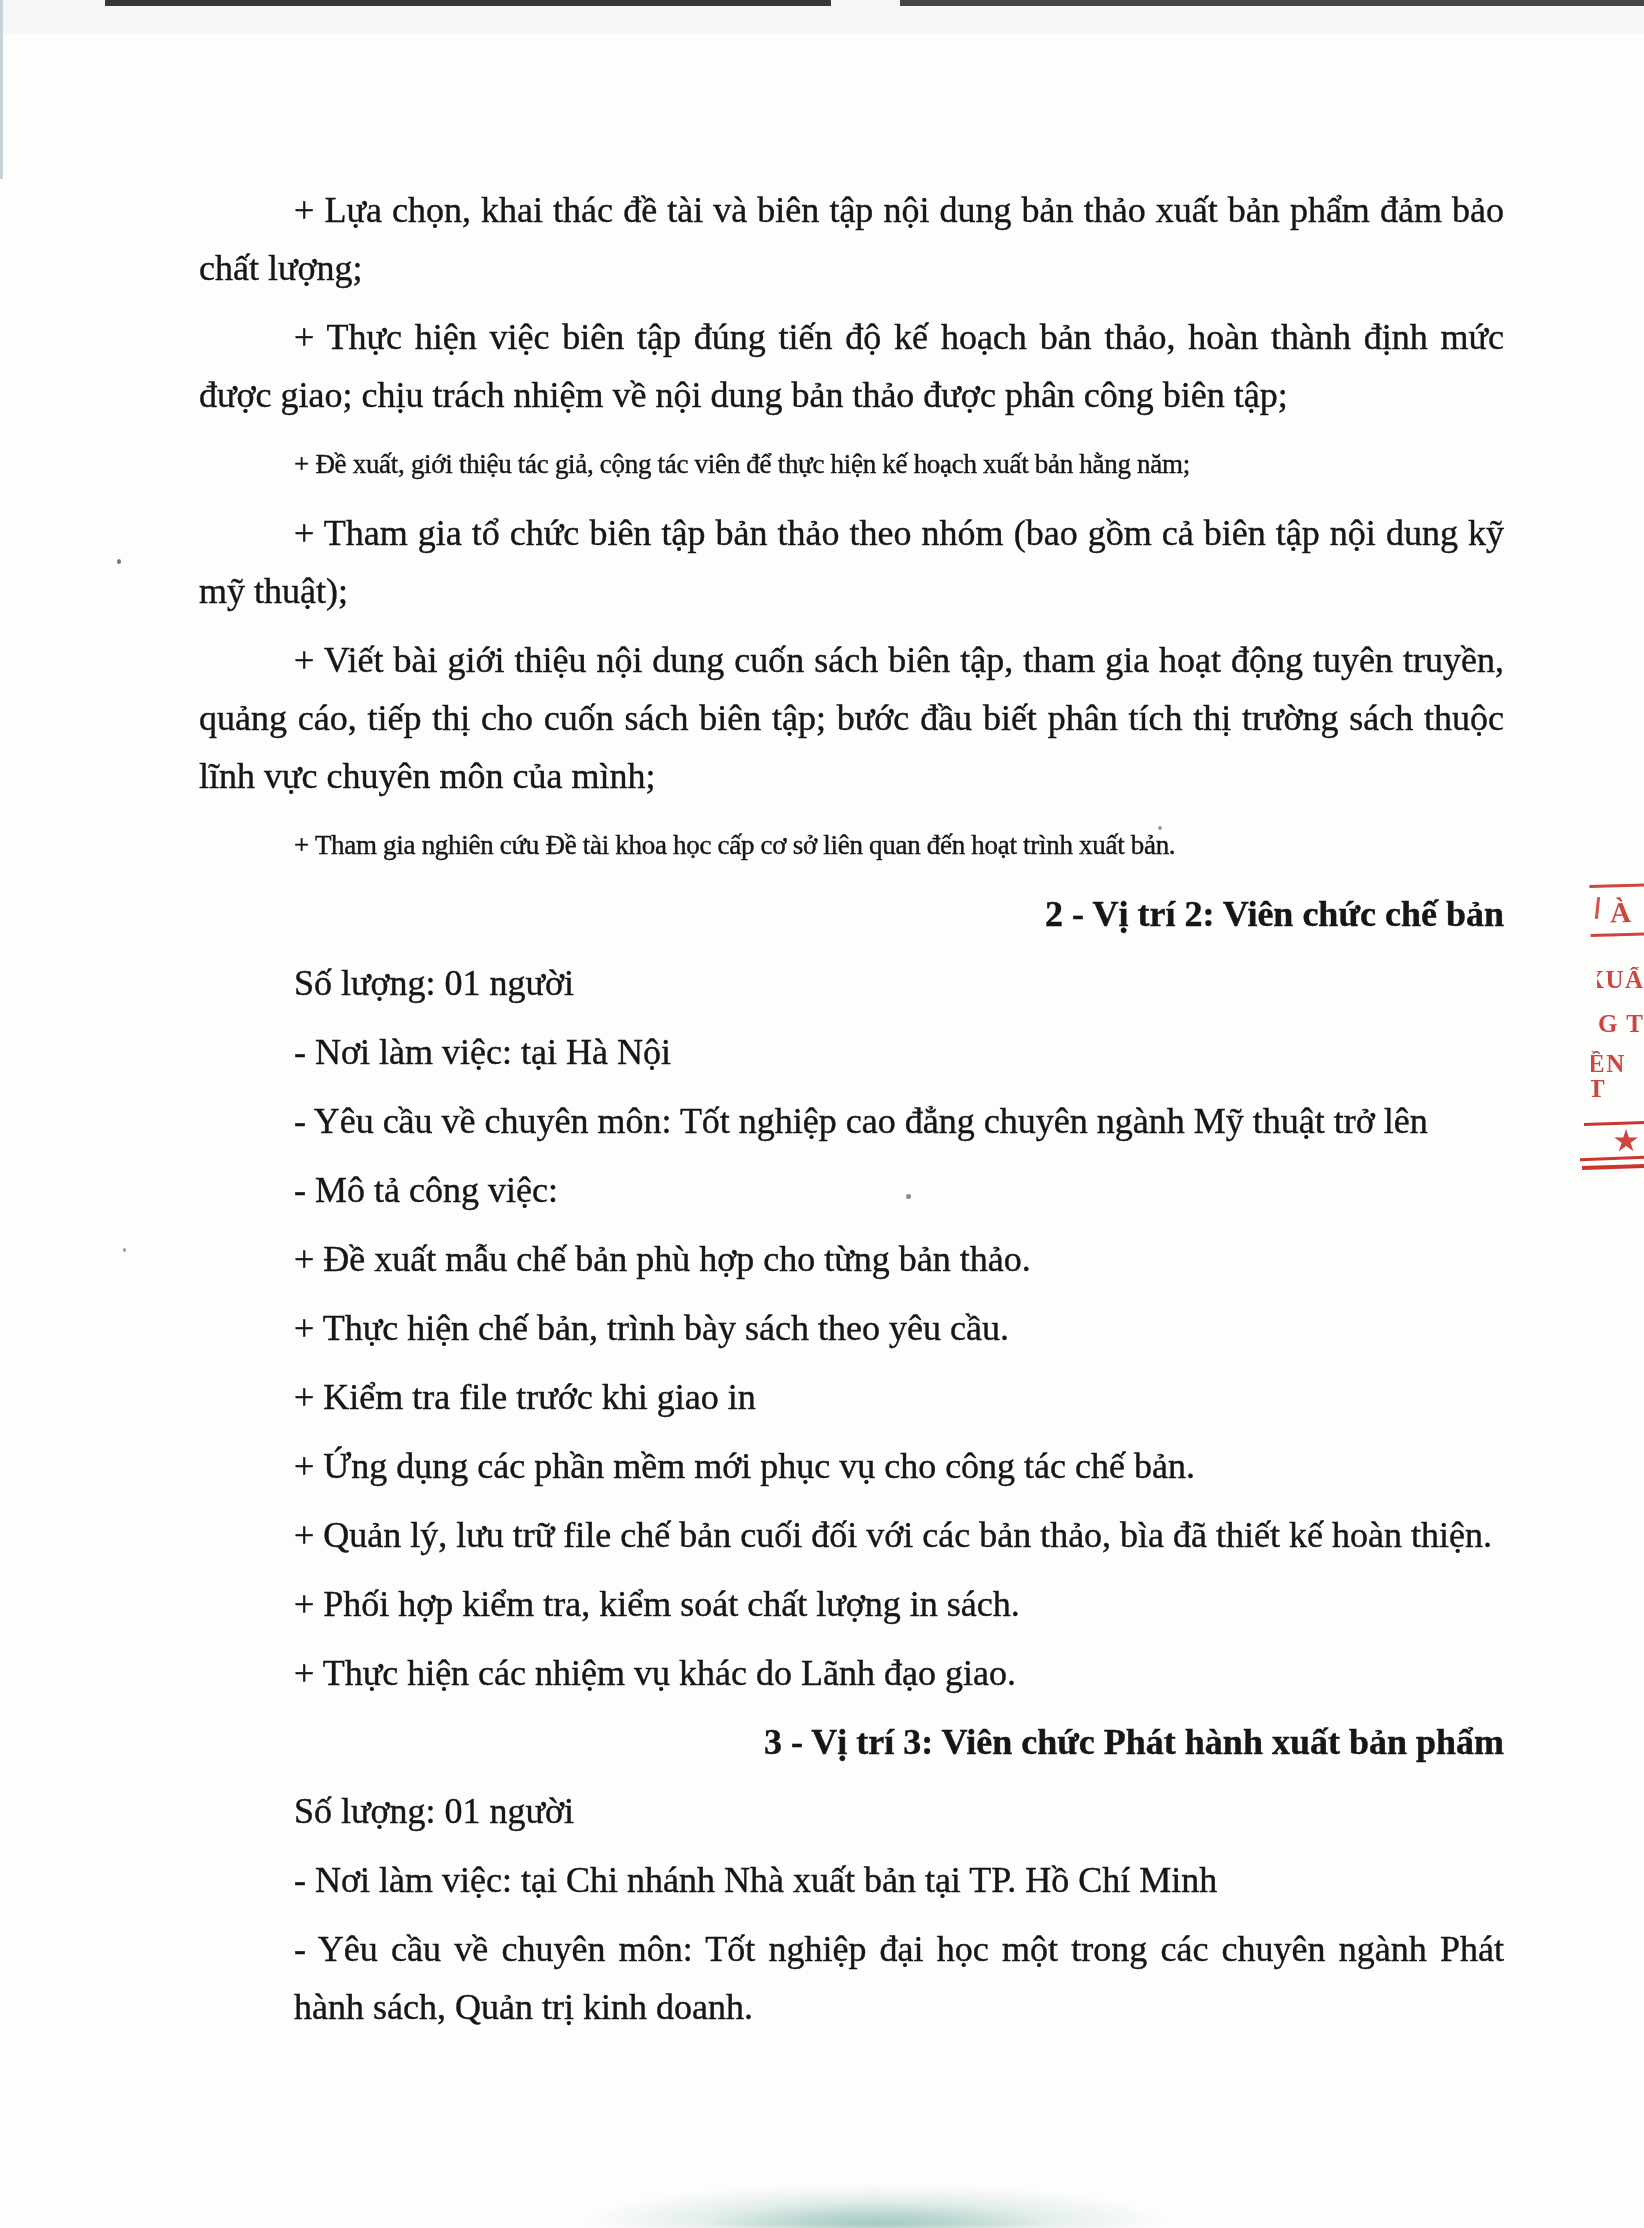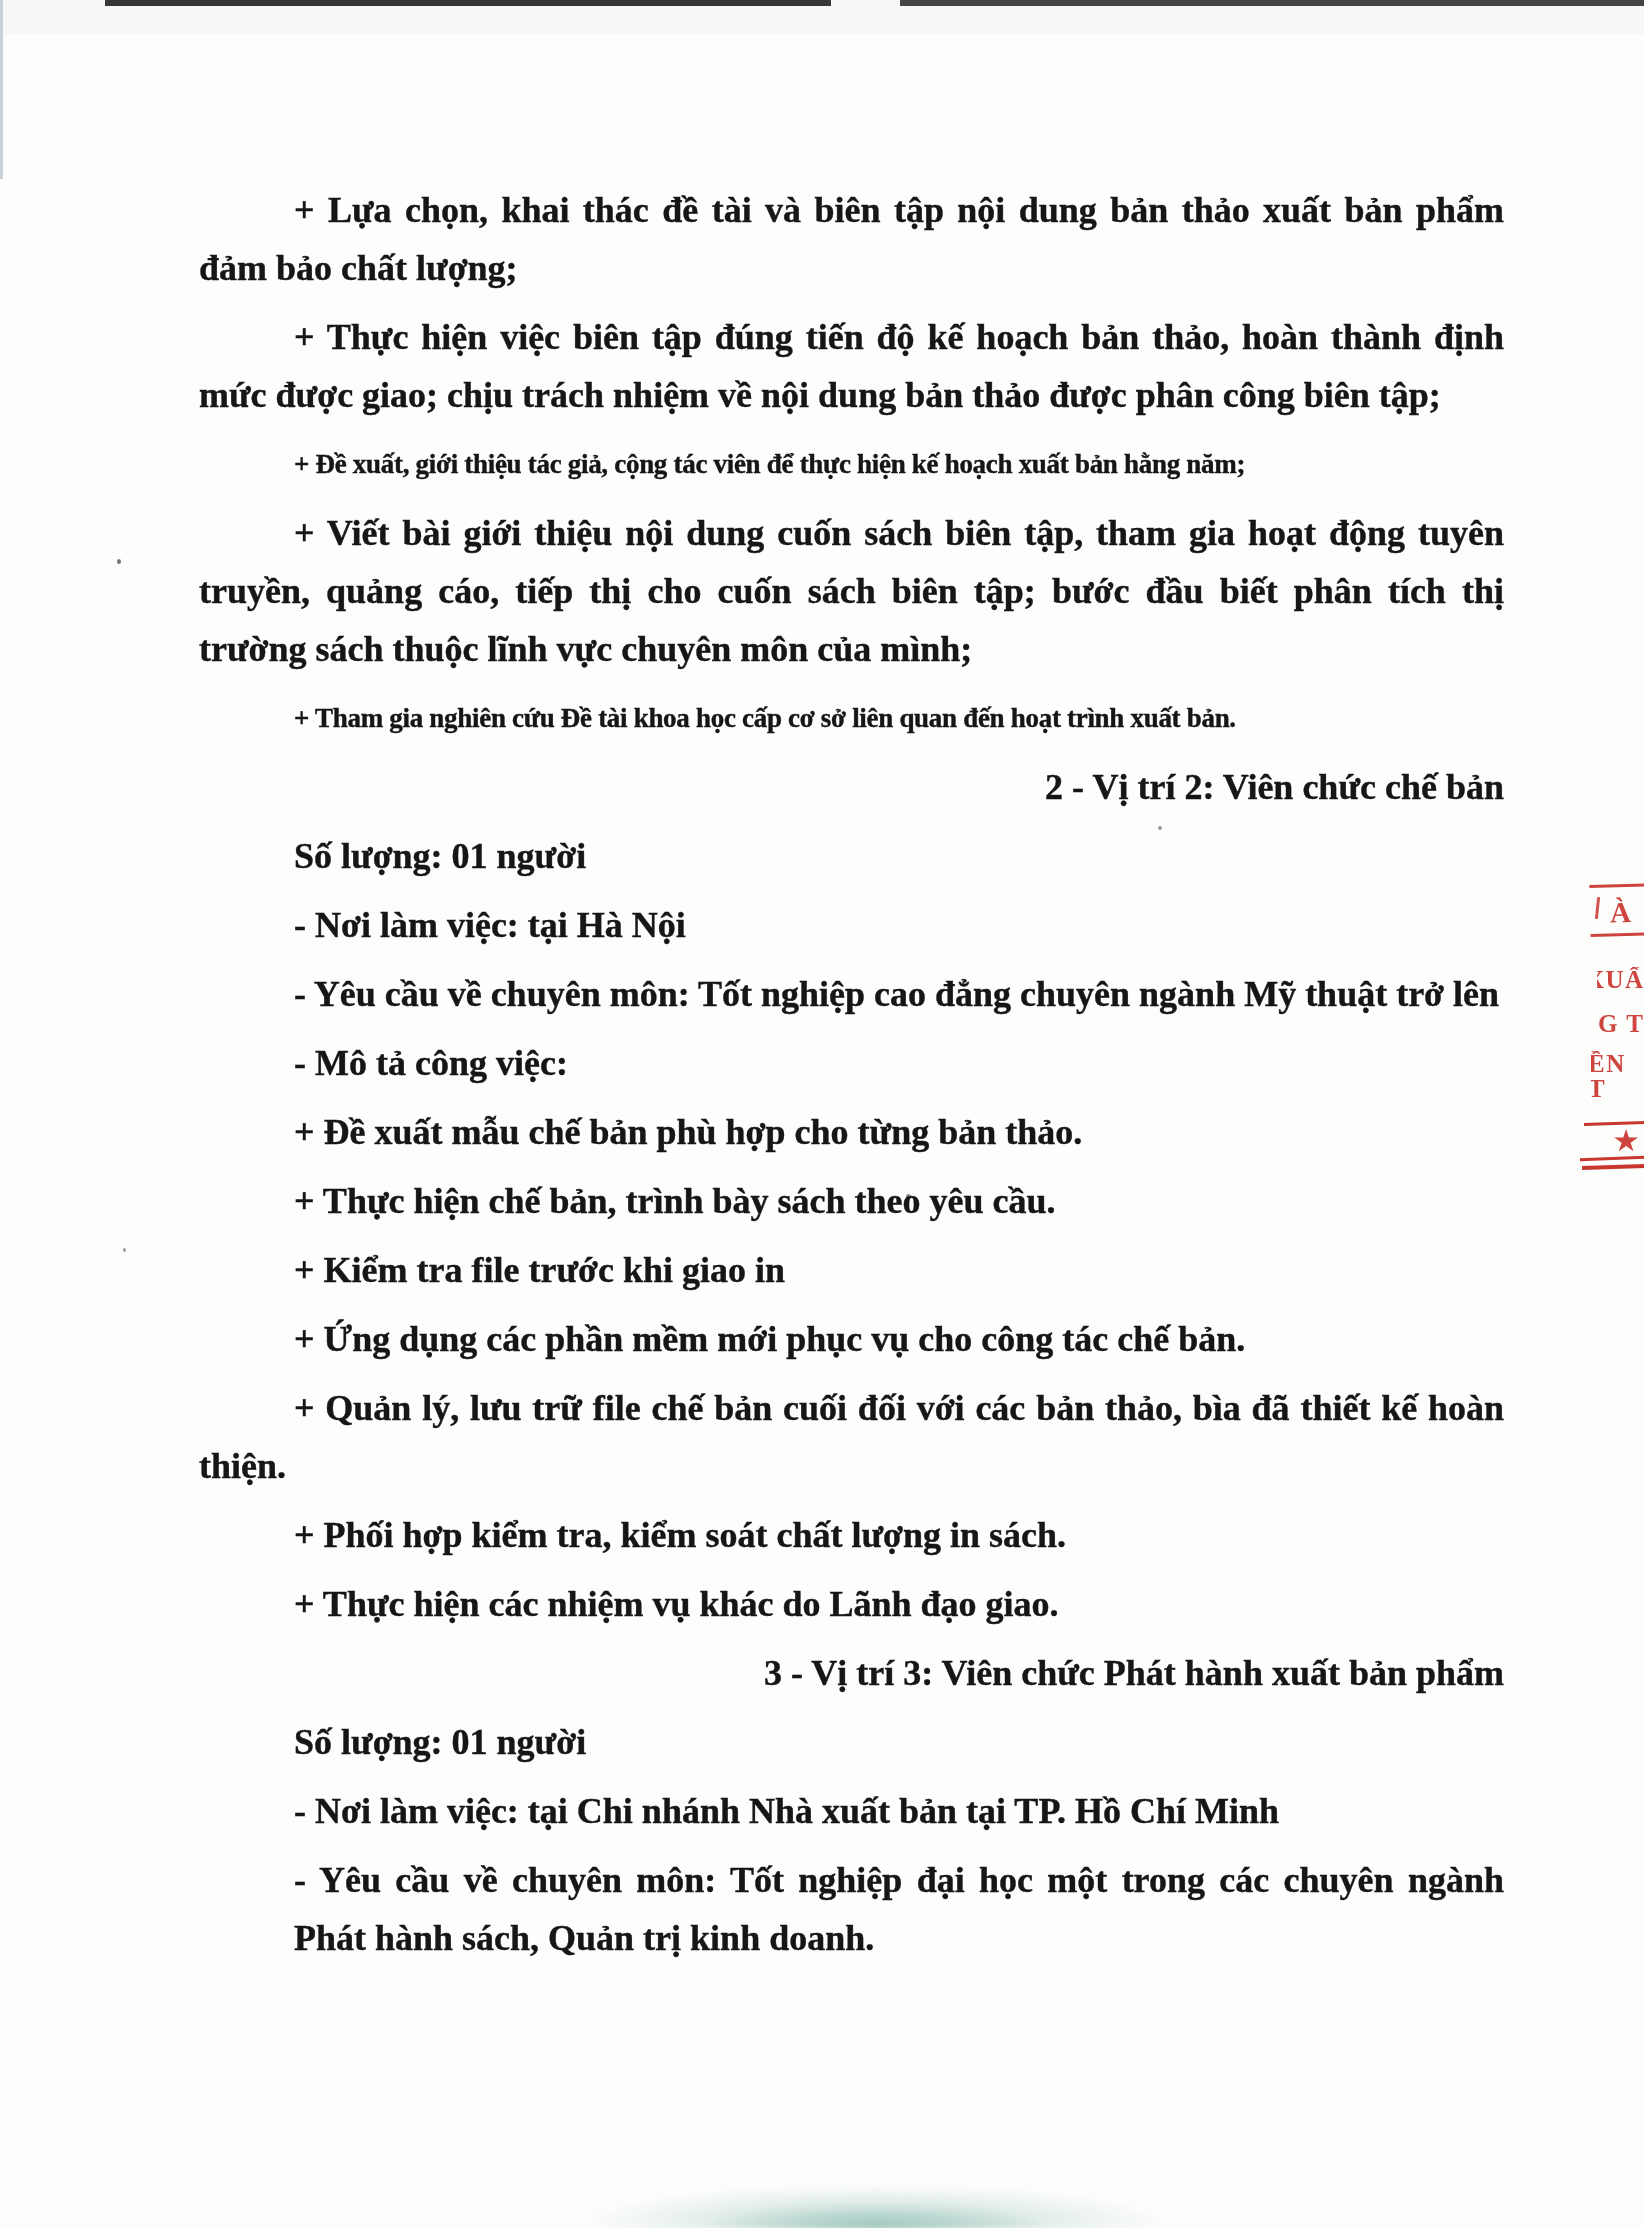--- a/index.html
+++ b/index.html
@@ -15,21 +15,21 @@
   .top-strip-b{position:absolute;left:900px;top:0;width:744px;height:6px;background:#1d1d1d;opacity:.82;}
   .left-edge-line{position:absolute;left:0;top:0;width:3px;height:179px;background:#c9d2d8;}
   .speck{position:absolute;background:#3a3a3a;border-radius:50%;}
 
   
   .content{
     position:absolute;left:199px;top:181px;width:1305px;
     font-size:36px;line-height:58px;
     -webkit-text-stroke:0.4px #161616;
   }
-  .content p{margin:0 0 11px 0;text-indent:95px;text-align:left;font-weight:bold;}
+  .content p{margin:0 0 11px 0;text-indent:95px;text-align:left;}
   .content p.j{text-align:justify;}
   .content p.nw{white-space:nowrap;font-size:27px;letter-spacing:-0.3px;}
   .content p.bold{font-weight:bold;text-align:right;}
   .content p.hang{margin-left:95px;text-indent:0;}
 
   
   .stamp{color:#c9362e;font-weight:bold;opacity:.92;}
   .stamp-box{
     position:absolute;left:1590px;top:884px;width:70px;height:52px;
     border-top:3px solid #c9362e;border-bottom:3px solid #c9362e;
@@ -68,20 +68,21 @@
 <div class="left-edge-line"></div>
 <div class="speck" style="left:117px;top:559px;width:4px;height:5px;opacity:.7;"></div>
 <div class="speck" style="left:123px;top:1248px;width:3px;height:4px;opacity:.5;"></div>
 <div class="speck" style="left:906px;top:1194px;width:5px;height:5px;opacity:.6;"></div>
 <div class="speck" style="left:1158px;top:826px;width:4px;height:4px;opacity:.5;"></div>
 
 <div class="content">
   <p class="j">+ Lựa chọn, khai thác đề tài và biên tập nội dung bản thảo xuất bản phẩm đảm bảo chất lượng;</p>
   <p class="j">+ Thực hiện việc biên tập đúng tiến độ kế hoạch bản thảo, hoàn thành định mức được giao; chịu trách nhiệm về nội dung bản thảo được phân công biên tập;</p>
   <p class="nw">+ Đề xuất, giới thiệu tác giả, cộng tác viên để thực hiện kế hoạch xuất bản hằng năm;</p>
+  <p class="j">+ Tham gia tổ chức biên tập bản thảo theo nhóm (bao gồm cả biên tập nội dung kỹ mỹ thuật);</p>
   <p class="j">+ Viết bài giới thiệu nội dung cuốn sách biên tập, tham gia hoạt động tuyên truyền, quảng cáo, tiếp thị cho cuốn sách biên tập; bước đầu biết phân tích thị trường sách thuộc lĩnh vực chuyên môn của mình;</p>
   <p class="nw">+ Tham gia nghiên cứu Đề tài khoa học cấp cơ sở liên quan đến hoạt trình xuất bản.</p>
   <p class="bold">2 - Vị trí 2: Viên chức chế bản</p>
   <p>Số lượng: 01 người</p>
   <p>- Nơi làm việc: tại Hà Nội</p>
   <p>- Yêu cầu về chuyên môn: Tốt nghiệp cao đẳng chuyên ngành Mỹ thuật trở lên</p>
   <p>- Mô tả công việc:</p>
   <p>+ Đề xuất mẫu chế bản phù hợp cho từng bản thảo.</p>
   <p>+ Thực hiện chế bản, trình bày sách theo yêu cầu.</p>
   <p>+ Kiểm tra file trước khi giao in</p>

